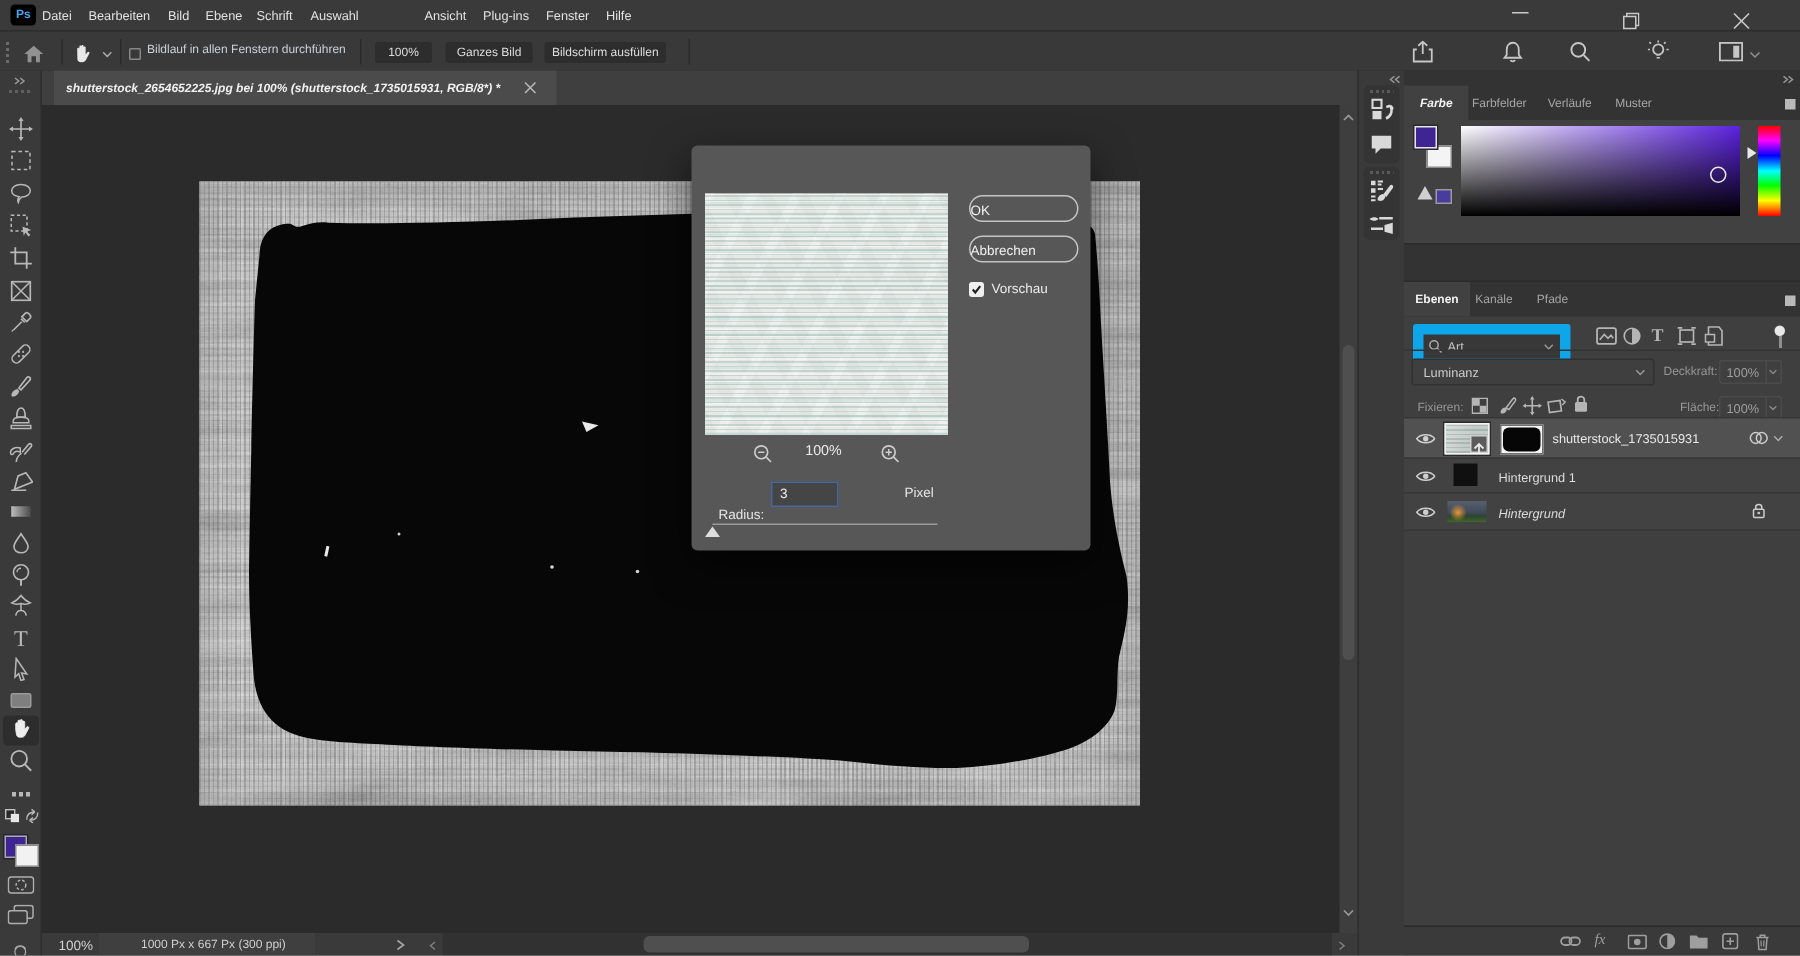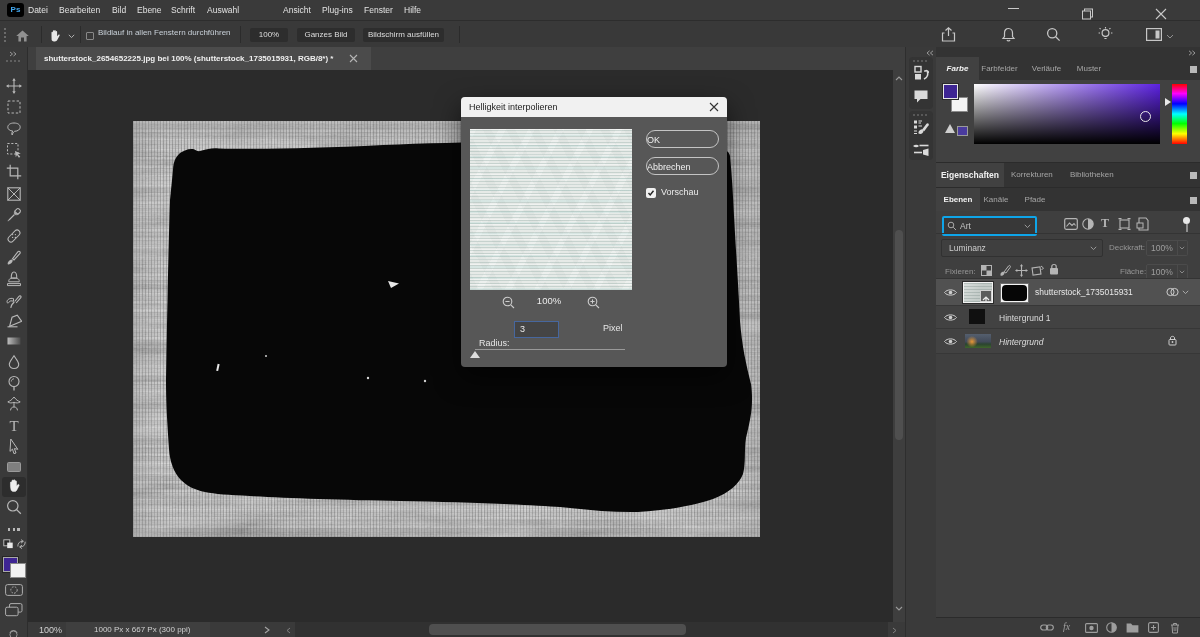--- a/index.html
+++ b/index.html
@@ -16,21 +16,21 @@
   #optionsbar{left:0;top:20px;width:1200px;height:27px;background:#393939;border-top:1px solid #2d2d2d;box-sizing:border-box;}
   .optsep{position:absolute;top:5px;width:1px;height:17px;background:#2b2b2b;}
   .optbtn{position:absolute;top:7px;height:14px;background:#2d2d2d;border-radius:2px;color:#dedede;
           font-size:8px;line-height:14px;text-align:center;}
   
   #toolbar{left:0;top:47px;width:28px;height:590px;background:#3a3a3a;border-right:1px solid #2d2d2d;box-sizing:border-box;}
   .tool{position:absolute;left:6px;width:16px;height:16px;}
   
   #tabstrip{left:28px;top:47px;width:877px;height:23px;background:#3f3f3f;}
   #doctab{position:absolute;left:8px;top:0;width:335px;height:23px;background:#4b4b4b;
-          font-size:8px;font-weight:bold;color:#f0f0f0;line-height:23px;}
+          font-size:8px;font-weight:bold;color:#f0f0f0;line-height:23px;font-style:italic;}
   #pasteboard{left:28px;top:70px;width:877px;height:552px;background:#2b2b2b;}
   #statusbar{left:28px;top:622px;width:877px;height:15px;background:#3a3a3a;color:#d2d2d2;font-size:9.5px;}
   
   #canvasimg{position:absolute;left:105px;top:51px;width:627px;height:416px;background-color:#c6c6c6;
     background-image:
       repeating-linear-gradient(90deg, rgba(75,75,75,.38) 0 1px, rgba(255,255,255,0) 1px 3px),
       repeating-linear-gradient(90deg, rgba(255,255,255,.22) 0 1px, rgba(255,255,255,0) 1px 7px),
       repeating-linear-gradient(0deg, rgba(95,95,95,.18) 0 1px, rgba(255,255,255,0) 1px 4px),
       repeating-linear-gradient(0deg, rgba(255,255,255,.25) 0 2px, rgba(255,255,255,0) 2px 9px),
       repeating-linear-gradient(0deg, rgba(110,110,110,.16) 0 9px, rgba(255,255,255,0) 9px 31px),
@@ -397,38 +397,32 @@
       <div style="position:absolute;left:21px;top:46px;width:9px;height:8px;background:#4a3b9e;border:1px solid #9a9a9a;"></div>
       <div style="position:absolute;left:38px;top:4px;width:186px;height:60px;
         background:linear-gradient(to bottom, rgba(0,0,0,0) 0%, #000 100%),linear-gradient(to right, #fff 0%, #5c22e0 100%);"></div>
       <div style="position:absolute;left:204px;top:31px;width:9px;height:9px;border:1.3px solid #e8e8e8;border-radius:50%;"></div>
       <div style="position:absolute;left:236px;top:4px;width:15px;height:60px;
         background:linear-gradient(to bottom,#f00 0%,#f0f 16%,#00f 33%,#0ff 50%,#0f0 66%,#ff0 83%,#f00 100%);"></div>
       <div style="position:absolute;left:229px;top:18px;width:0;height:0;border-top:4px solid transparent;border-bottom:4px solid transparent;border-left:6px solid #e8e8e8;"></div>
     </div>
     <div style="position:absolute;left:0;top:115px;width:264px;height:1px;background:#2b2b2b;"></div>
 
-    <div style="position:absolute;left:0;top:116px;width:264px;height:24px;background:#333;">
-      <div class="ptab ptabsel" style="left:0;width:68px;height:24px;line-height:24px;font-size:8.5px;text-align:center;">Eigenschaften</div>
-      <div class="ptab" style="left:75px;width:44px;height:24px;line-height:24px;">Korrekturen</div>
-      <div class="ptab" style="left:134px;width:46px;height:24px;line-height:24px;">Bibliotheken</div>
-      <div class="pmenu" style="left:254px;top:9px;"></div>
-    </div>
     <div style="position:absolute;left:0;top:140px;width:264px;height:1px;background:#2b2b2b;"></div>
 
     <div style="position:absolute;left:0;top:141px;width:264px;height:23px;background:#333;">
       <div class="ptab ptabsel" style="left:0;width:44px;text-align:center;">Ebenen</div>
       <div class="ptab" style="left:42px;width:36px;text-align:center;">Kanäle</div>
       <div class="ptab" style="left:84px;width:30px;text-align:center;">Pfade</div>
       <div class="pmenu" style="left:254px;top:9px;"></div>
     </div>
 
     <div style="position:absolute;left:0;top:164px;width:264px;height:406px;background:#3f3f3f;">
 
-      <div style="position:absolute;left:6px;top:5px;width:91px;height:16px;background:#383838;border:2px solid #0ea5e9;border-radius:2px;">
+      <div style="position:absolute;left:6px;top:5px;width:91px;height:16px;background:#383838;border:7px solid #0ea5e9;border-radius:2px;">
         <svg style="position:absolute;left:3px;top:3px;" width="10" height="10" viewBox="0 0 10 10">
           <circle cx="4" cy="4" r="2.8" fill="none" stroke="#aaa" stroke-width="1"></circle>
           <path d="M6.2 6.2 L9 9" stroke="#aaa" stroke-width="1"></path>
         </svg>
         <div style="position:absolute;left:16px;top:3px;font-size:8.5px;color:#c3c3c3;">Art</div>
         <svg style="position:absolute;right:4px;top:6px;" width="7" height="5" viewBox="0 0 7 5">
           <path d="M0.8 0.8 L3.5 3.6 L6.2 0.8" fill="none" stroke="#999" stroke-width="1"></path>
           </svg>
       </div>
       <svg style="position:absolute;left:128px;top:7px;" width="14" height="12" viewBox="0 0 14 12">
@@ -577,25 +571,20 @@
         <path d="M5.5 3 L5.5 8 M3 5.5 L8 5.5" stroke="#9e9e9e" stroke-width="1.1"></path>
       </svg>
       <svg style="position:absolute;left:234px;top:4px;" width="10" height="12" viewBox="0 0 10 12">
         <path d="M1 3 L9 3 M2 3 L2.6 11 L7.4 11 L8 3 M3.5 3 L3.5 1.5 L6.5 1.5 L6.5 3" fill="none" stroke="#9e9e9e" stroke-width="1"></path>
         <path d="M4 5 L4.2 9 M6 5 L5.8 9" stroke="#9e9e9e" stroke-width="0.8"></path>
       </svg>
     </div>
   </div>
 
   <div id="dialog" class="abs">
-    <div id="dlgtitle"><span style="margin-left:8px;">Helligkeit interpolieren</span>
-      <svg style="position:absolute;right:8px;top:5px;" width="10" height="10" viewBox="0 0 10 10">
-        <path d="M1 1 L9 9 M9 1 L1 9" stroke="#333" stroke-width="1.1"></path>
-      </svg>
-    </div>
     <div id="preview"></div>
     <div class="dlgbtn" style="top:33px;">OK</div>
     <div class="dlgbtn" style="top:60px;">Abbrechen</div>
     <div style="position:absolute;left:185px;top:91px;width:10px;height:10px;background:#f0f0f0;border-radius:2px;"></div>
     <svg style="position:absolute;left:186px;top:92px;" width="8" height="8" viewBox="0 0 8 8">
       <path d="M1.5 4 L3.2 6 L6.5 1.8" fill="none" stroke="#222" stroke-width="1.4"></path>
     </svg>
     <div style="position:absolute;left:200px;top:90px;font-size:9px;color:#ebebeb;">Vorschau</div>
     <svg style="position:absolute;left:41px;top:199px;" width="13" height="13" viewBox="0 0 13 13">
       <circle cx="5.5" cy="5.5" r="4.3" fill="none" stroke="#cdcdcd" stroke-width="1.1"></circle>

